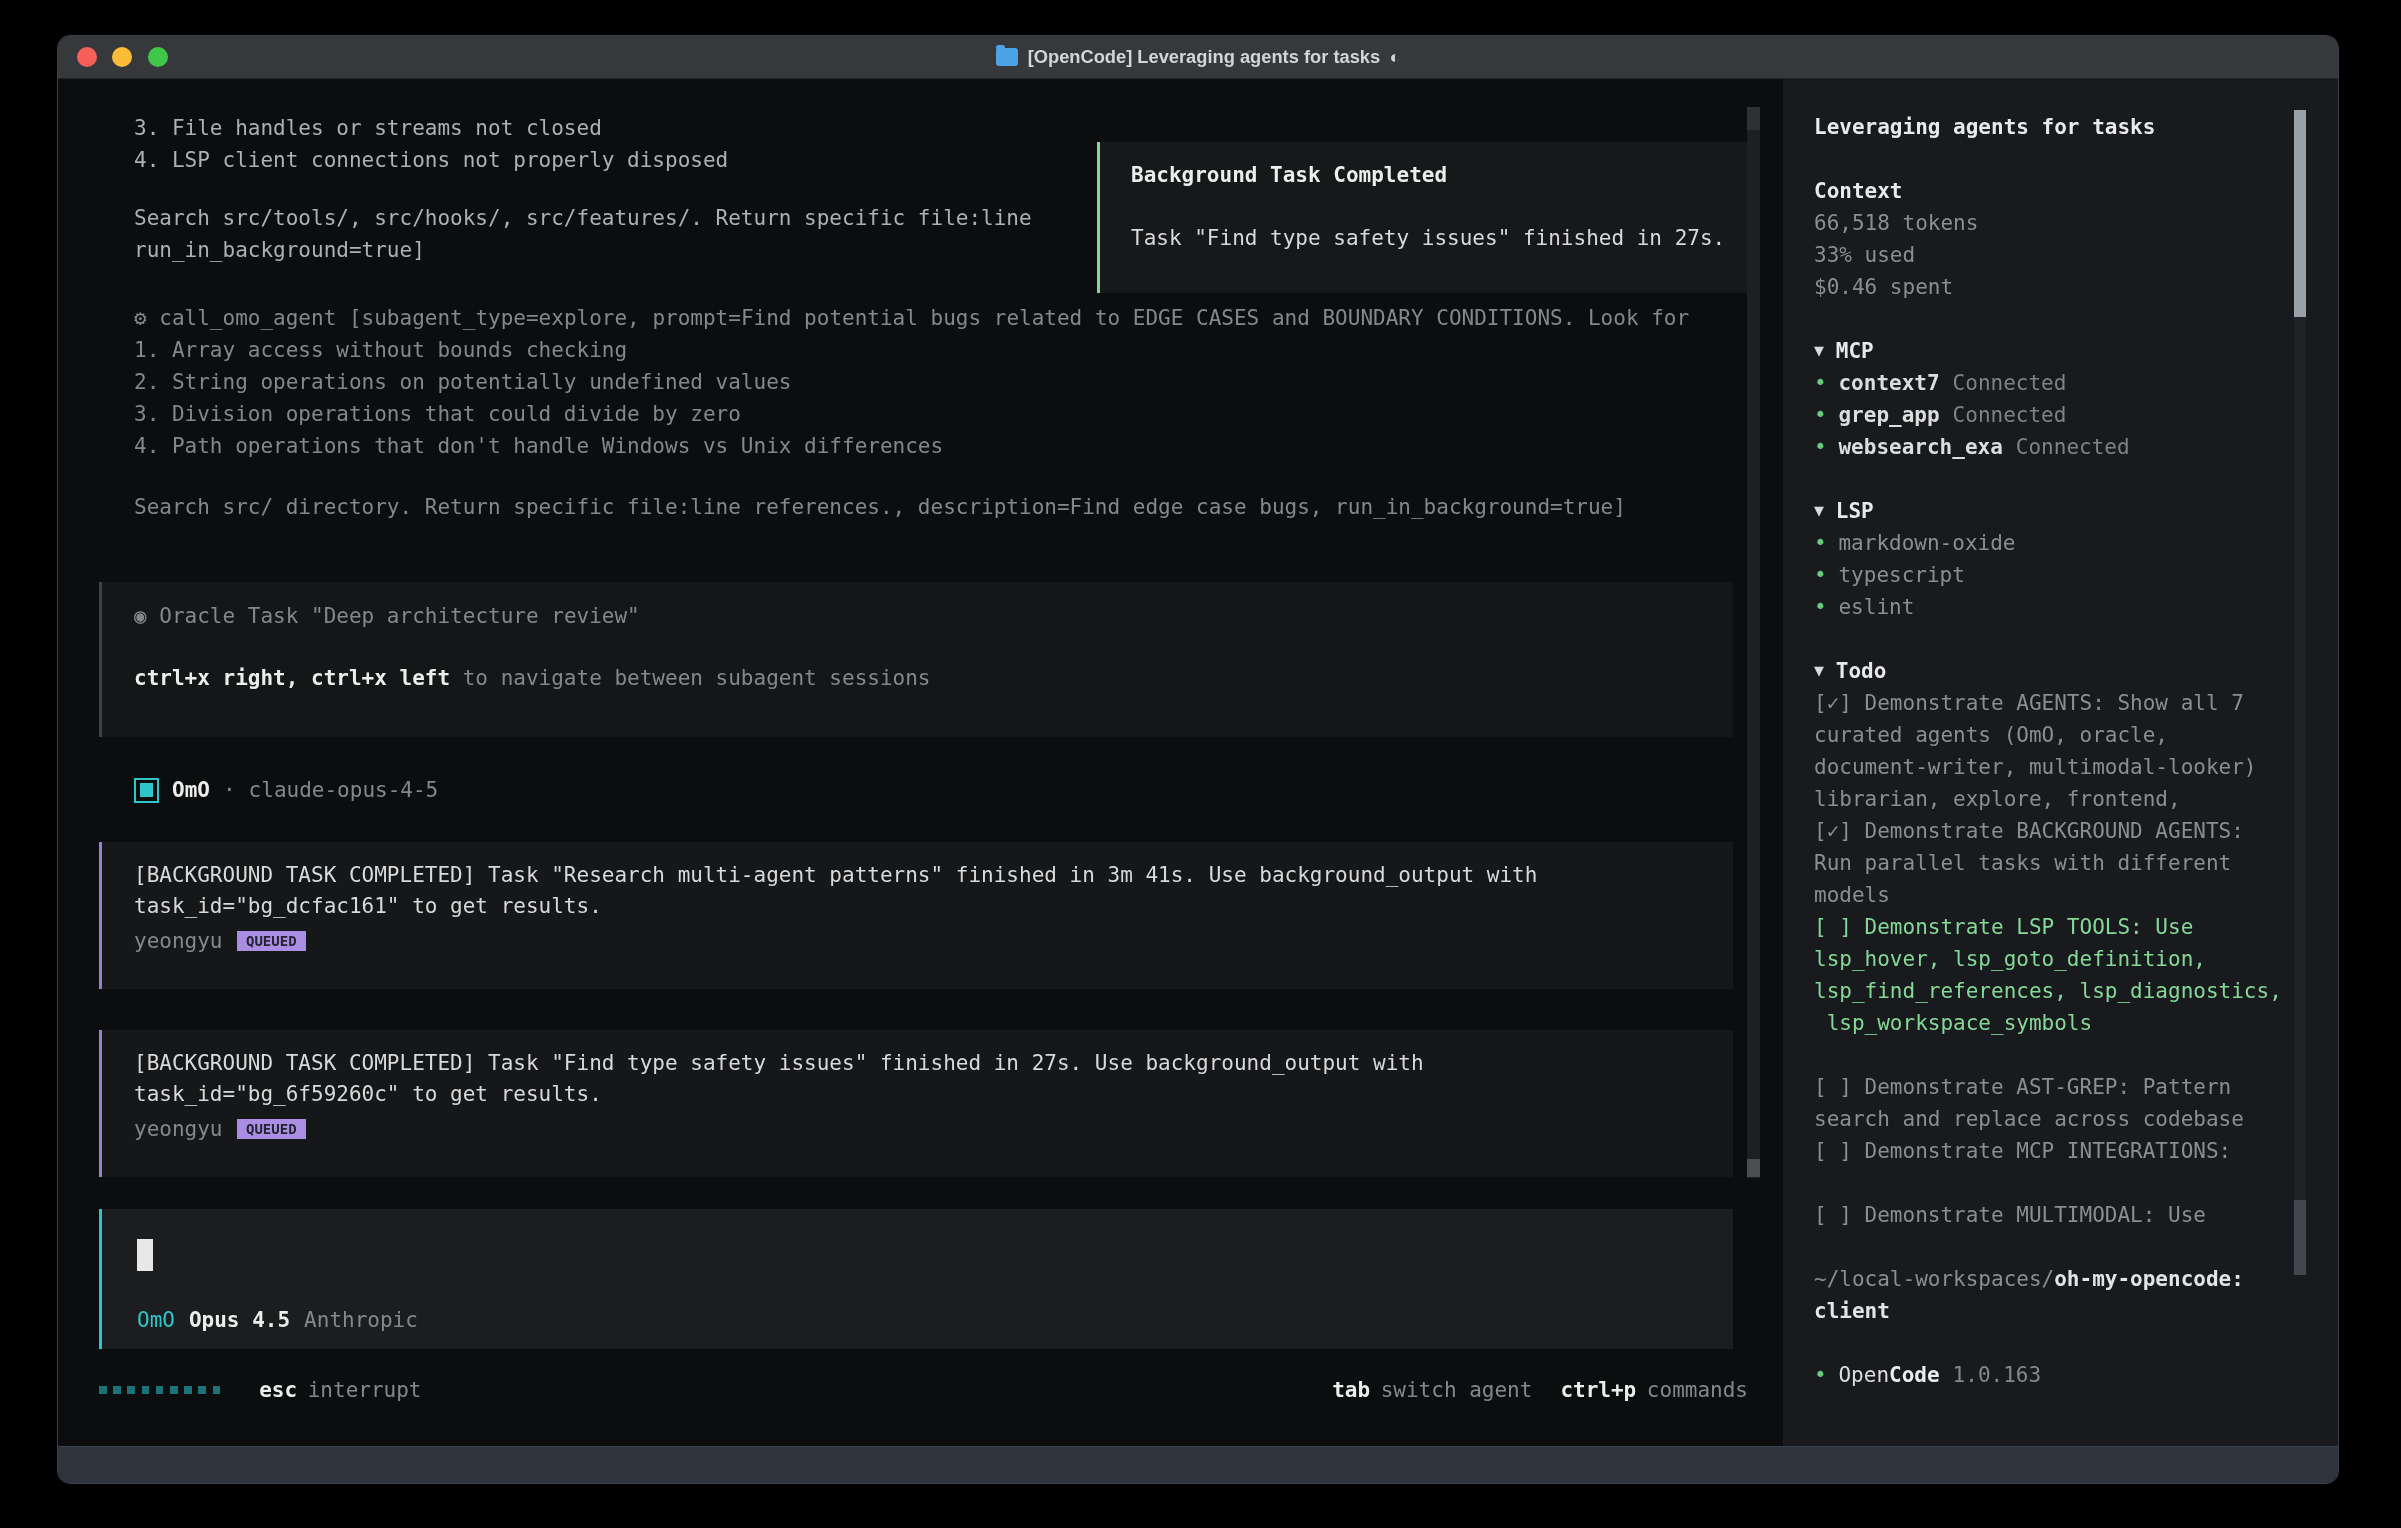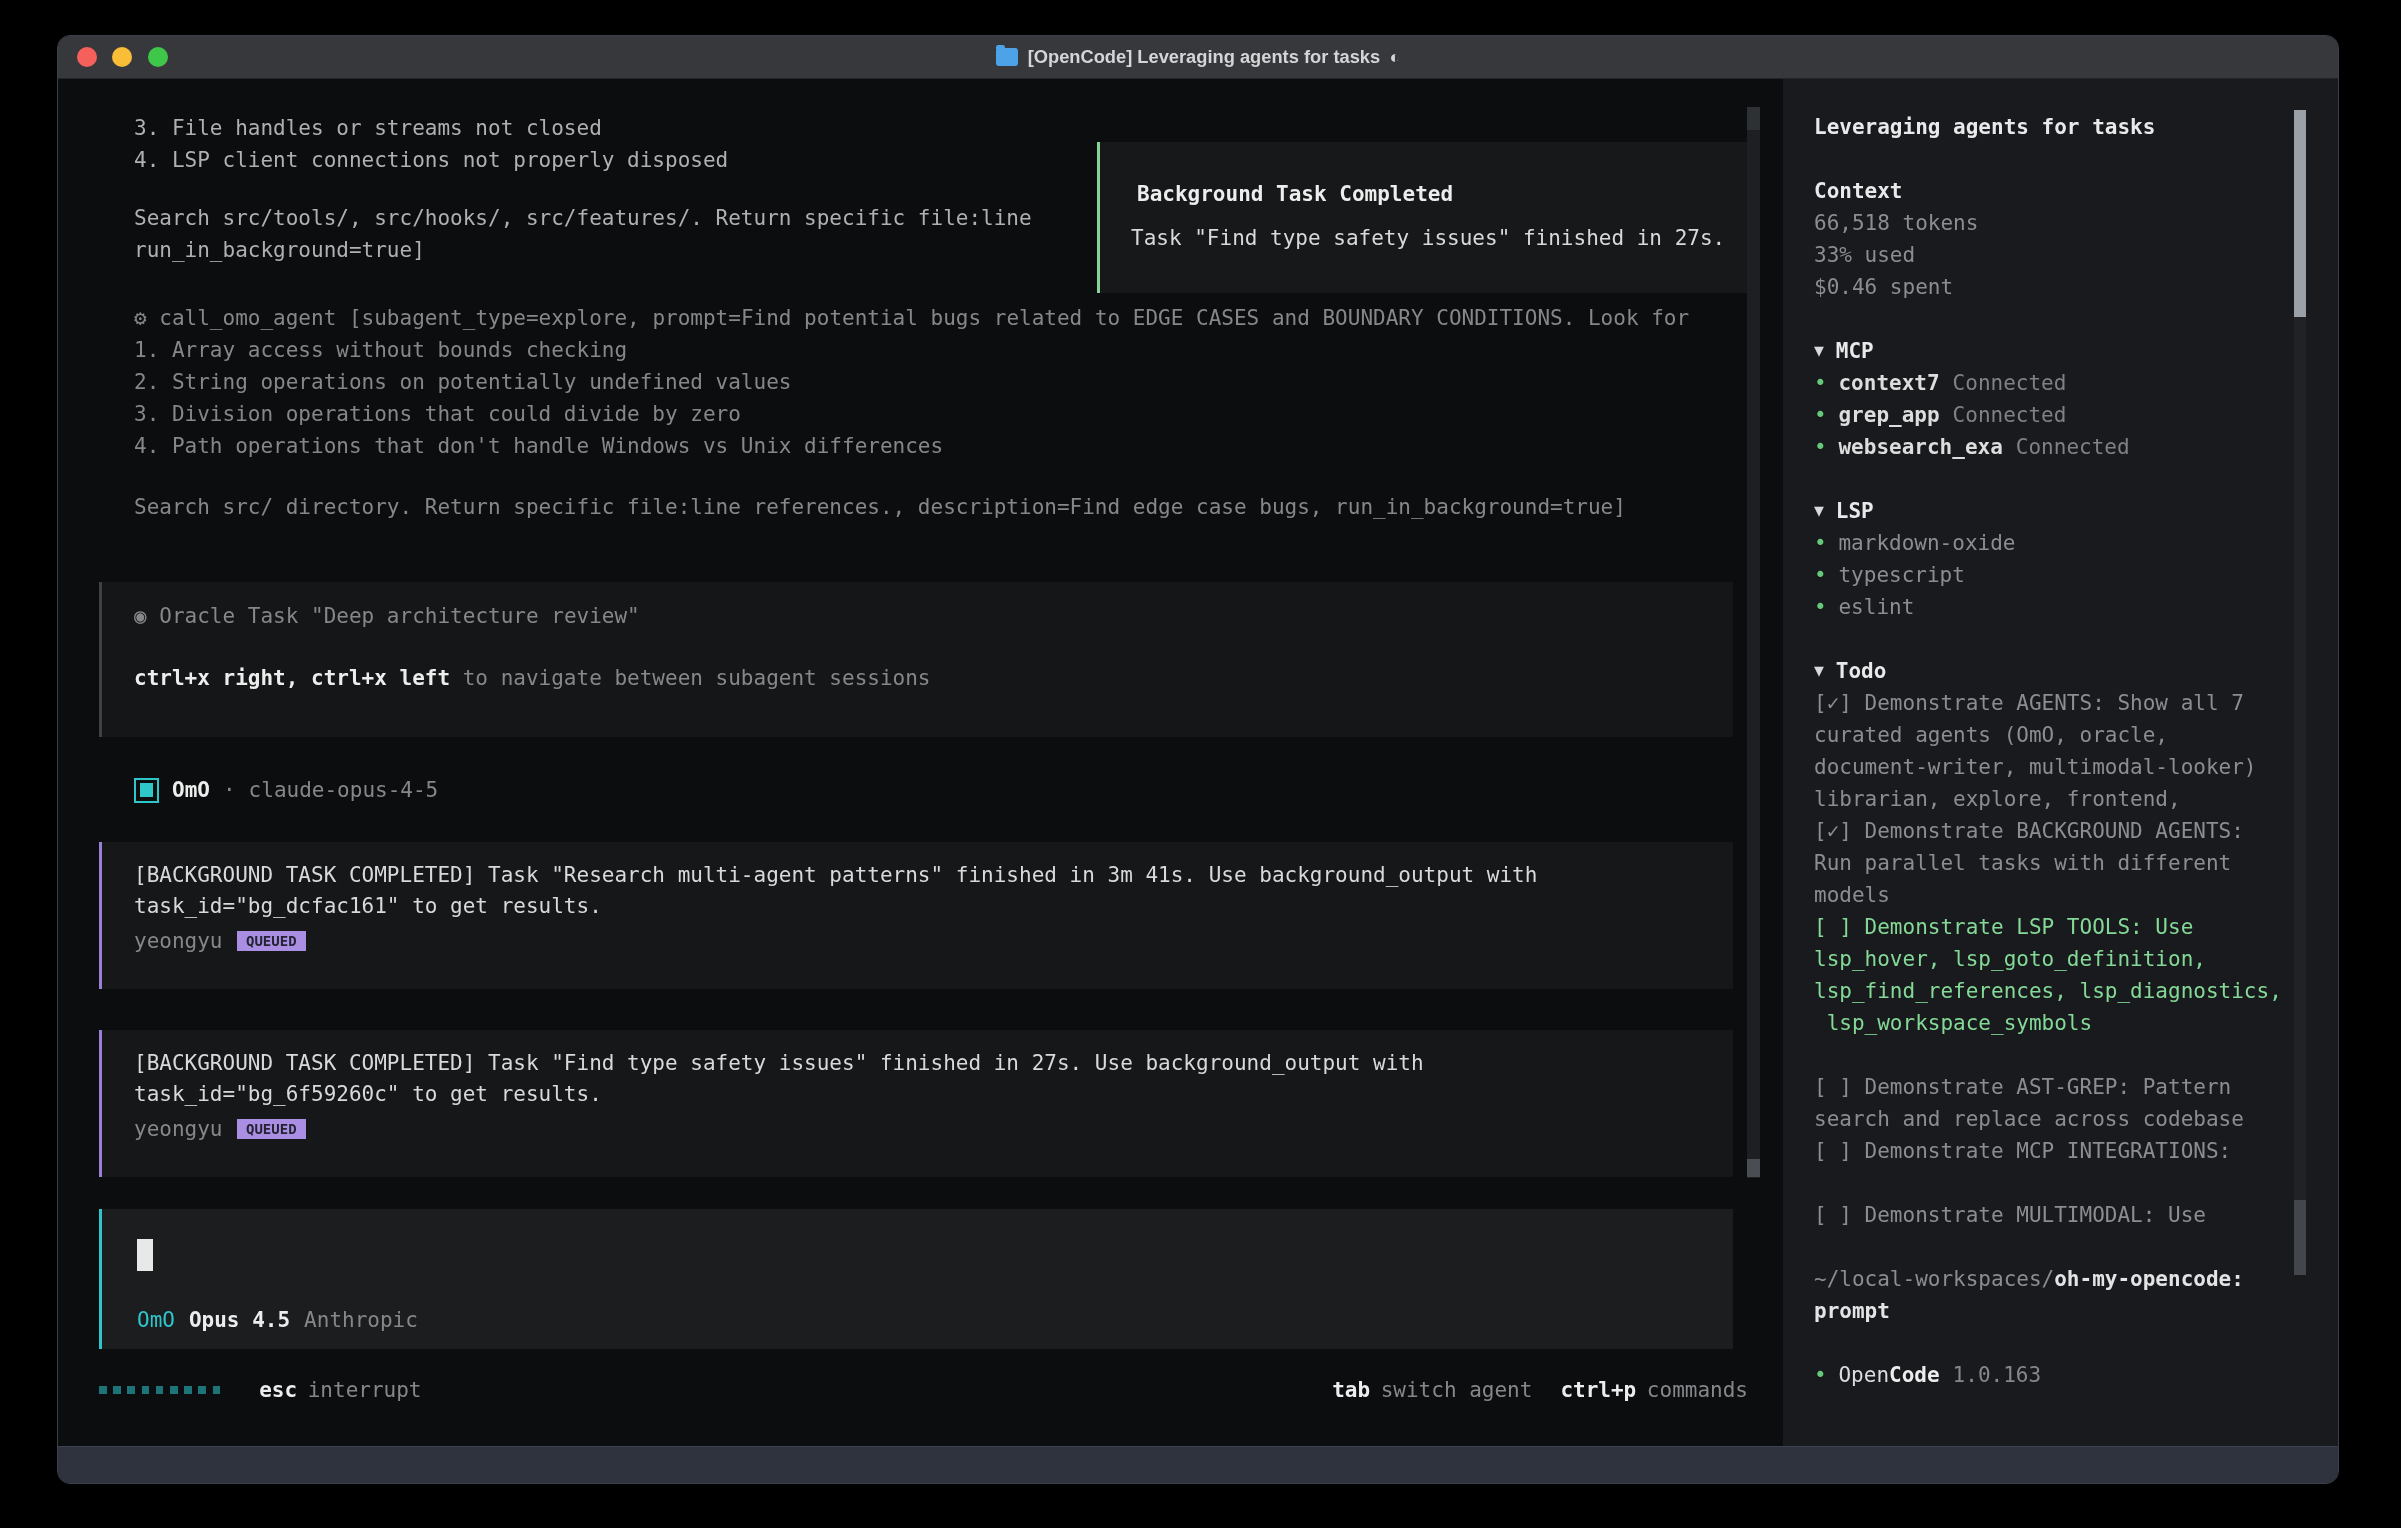--- a/index.html
+++ b/index.html
@@ -27,21 +27,21 @@
   .t-light { color:#aeb0b2; } .t-gray { color:#85888b; } .t-white { color:#d8d9da; }
   .b-white { color:#eceded; font-weight:bold; }
   .abs { position:absolute; }
   .blockA { left:76px; top:33px; }
   .blockB { left:76px; top:123px; }
   .blockC { left:76px; top:223px; }
   .blockD { left:76px; top:412px; }
   
   .toast { position:absolute; left:1039px; top:63px; width:656px; height:151px;
            background:#17181a; border-left:3px solid #85d695; border-right:3px solid #85d695; }
-  .toast .tt { position:absolute; left:37px; top:16.5px;margin-top:19px; }
+  .toast .tt { position:absolute; left:31px; top:16.5px; }
   .toast .tb { position:absolute; left:31px; top:80px; }
   
   .oracle { position:absolute; left:41px; top:503px; width:1634px; height:155px;
             background:#151617; border-left:3px solid #3f4145; }
   .oracle .l1 { position:absolute; left:32px; top:17.7px; }
   .oracle .l2 { position:absolute; left:32px; top:80px; }
   
   .session { position:absolute; left:76px; top:695px; height:32px; display:flex; align-items:center; gap:13px;
              font-size:21px; }
   .omoicon { width:25px; height:25px; border:2.4px solid #2fc6ca; display:flex; align-items:center; justify-content:center; }
@@ -260,21 +260,21 @@
       <div>
         <div class="sb-line todo-gray">[ ] Demonstrate MCP INTEGRATIONS:</div>
       </div>
       <div class="sb-gap"></div>
       <div>
         <div class="sb-line todo-gray">[ ] Demonstrate MULTIMODAL: Use</div>
       </div>
       <div class="sb-gap"></div>
 
       <div class="sb-line"><span class="path-pre">~/local-workspaces/</span><span class="path-repo">oh-my-opencode:</span></div>
-      <div class="sb-line path-repo">prompt</div>
+      <div class="sb-line path-repo">client</div>
       <div class="sb-gap"></div>
 
       <div class="sb-line"><span class="bullet">•</span><span class="oc-a">Open</span><span class="oc-b">Code</span><span class="ver">1.0.163</span></div>
 
       <div class="sscroll">
         <span class="thumb"></span>
         <span class="seg"></span>
       </div>
     </div>
   </div>

